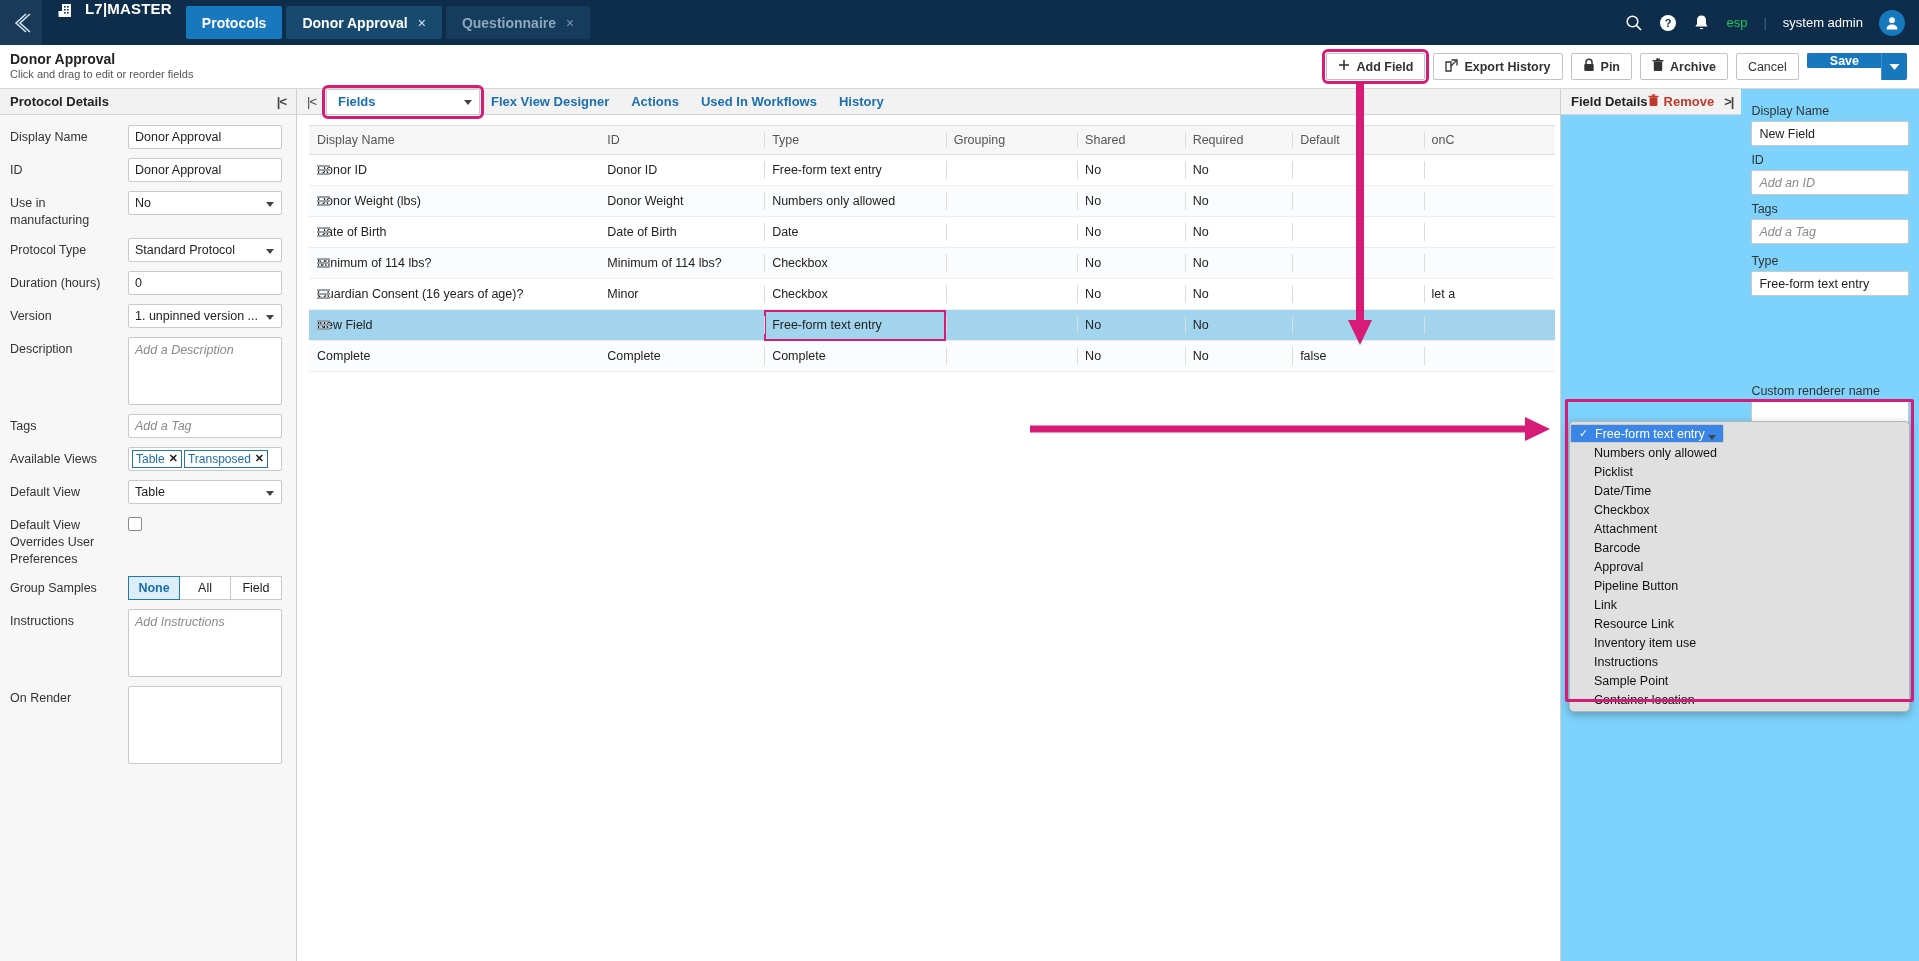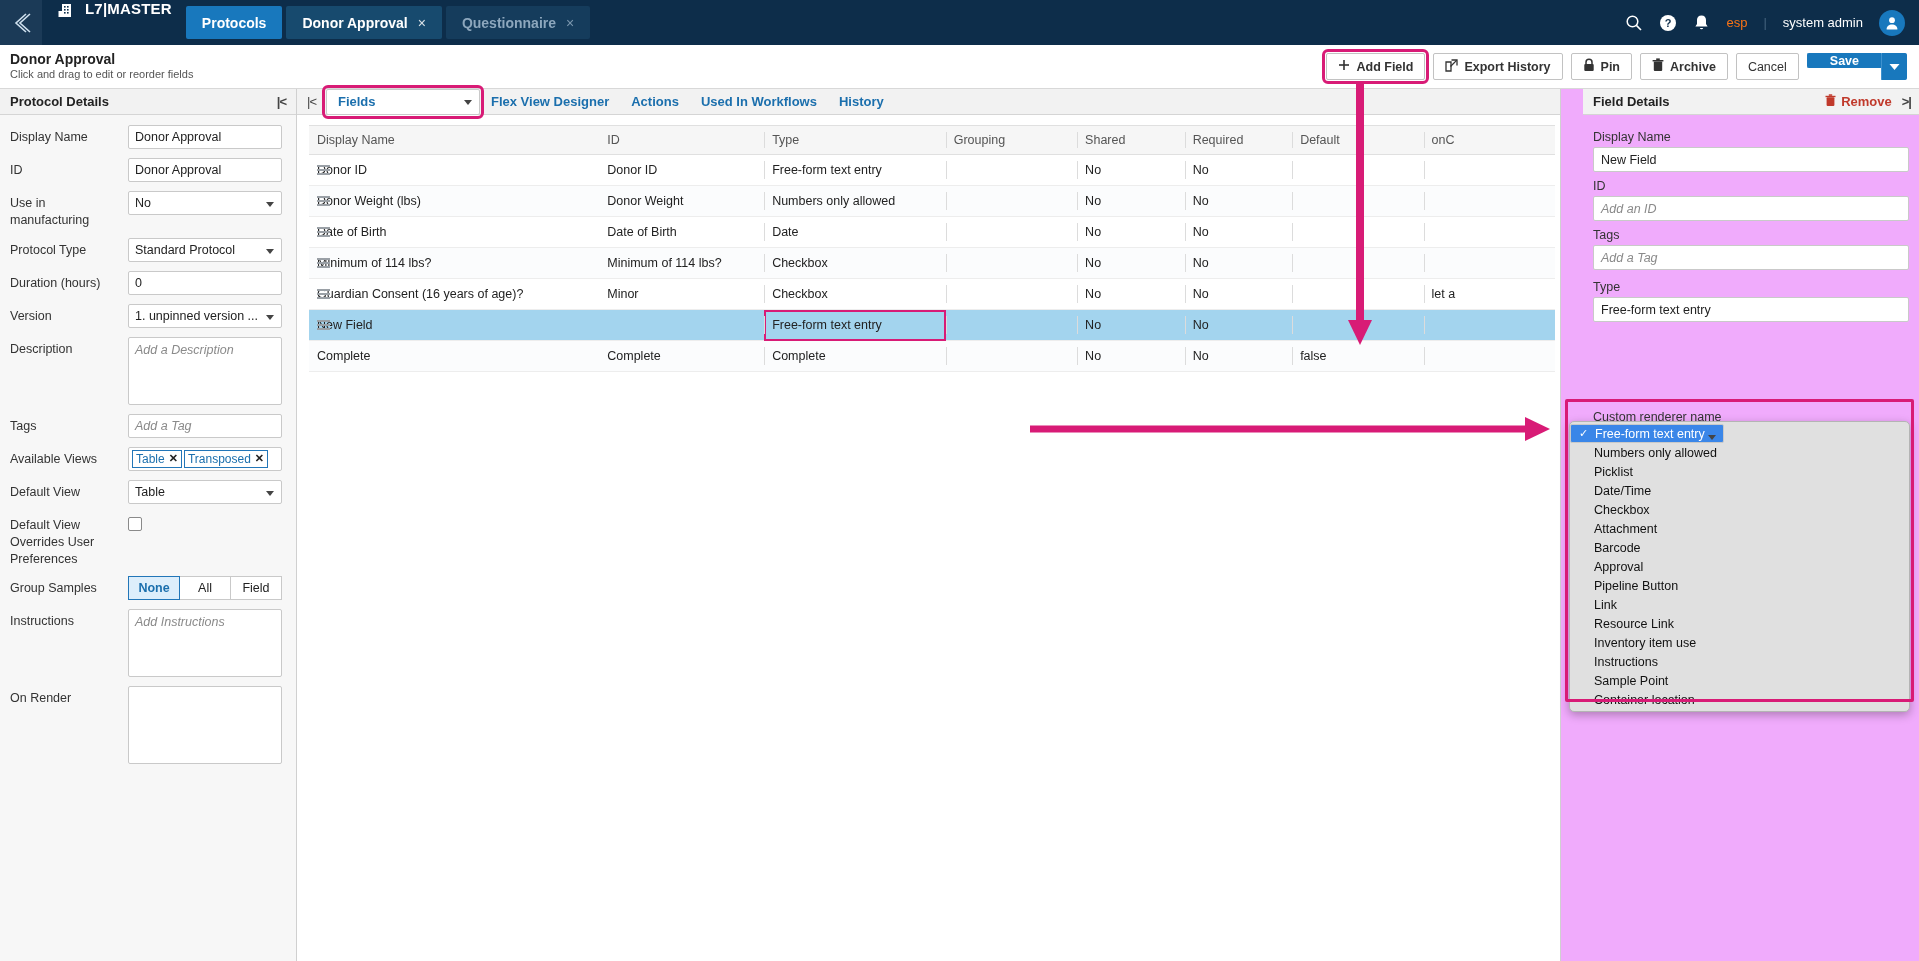--- a/index.html
+++ b/index.html
@@ -51,21 +51,21 @@
   .navtab.active   { background: #174a6e; color: #ffffff; }
   .navtab.inactive { background: #153c5c; color: #8da7bd; }
   .navtab .closex { font-size: 14px; font-weight: normal; opacity: .85; }
   .nav-right {
     margin-left: auto;
     display: flex; align-items: center; gap: 16px;
     padding-right: 14px;
     color: #fff;
   }
   .nav-icon { cursor: pointer; display: flex; align-items: center; }
-  .lang { color: #f97316; font-size: 13px; }
+  .lang { color: #22c55e; font-size: 13px; }
   .sep { color: #44637e; }
   .username { font-size: 13px; }
   .avatar {
     width: 26px; height: 26px; border-radius: 50%;
     background: #1878bd;
     display: flex; align-items: center; justify-content: center;
     cursor: pointer;
   }
 
   
@@ -234,24 +234,23 @@
     position: absolute; left: 8px; top: 50%; transform: translateY(-50%);
     width: 13px; height: 10px; cursor: grab;
   }
   .drag i { display: block; height: 2px; background: #9aa0a6; margin-bottom: 2px; }
   .typecell-hl { outline: 2.5px solid #d81b76; outline-offset: -2px; }
 
   
   .rightpanel {
     width: 359px; min-width: 359px;
     border-left: 1px solid #d0d0d0;
-    background: #f0abfc;
-    display: flex; flex-direction: column;
+    background: #7dd3fc;
+    display: flex; flex-direction: row;
     position: relative;
-    padding-left: 22px;
   }
   .fd-hdr {
     height: 26px; background: #f2f2f2; border-bottom: 1px solid #d5d5d5;
     display: flex; align-items: center; padding: 0 8px 0 10px;
     font-size: 13px; font-weight: bold; color: #222;
   }
   .remove {
     margin-left: auto; color: #c0392b; display: flex; align-items: flex-start; gap: 5px;
     font-size: 13px; font-weight: bold; cursor: pointer;
   }

